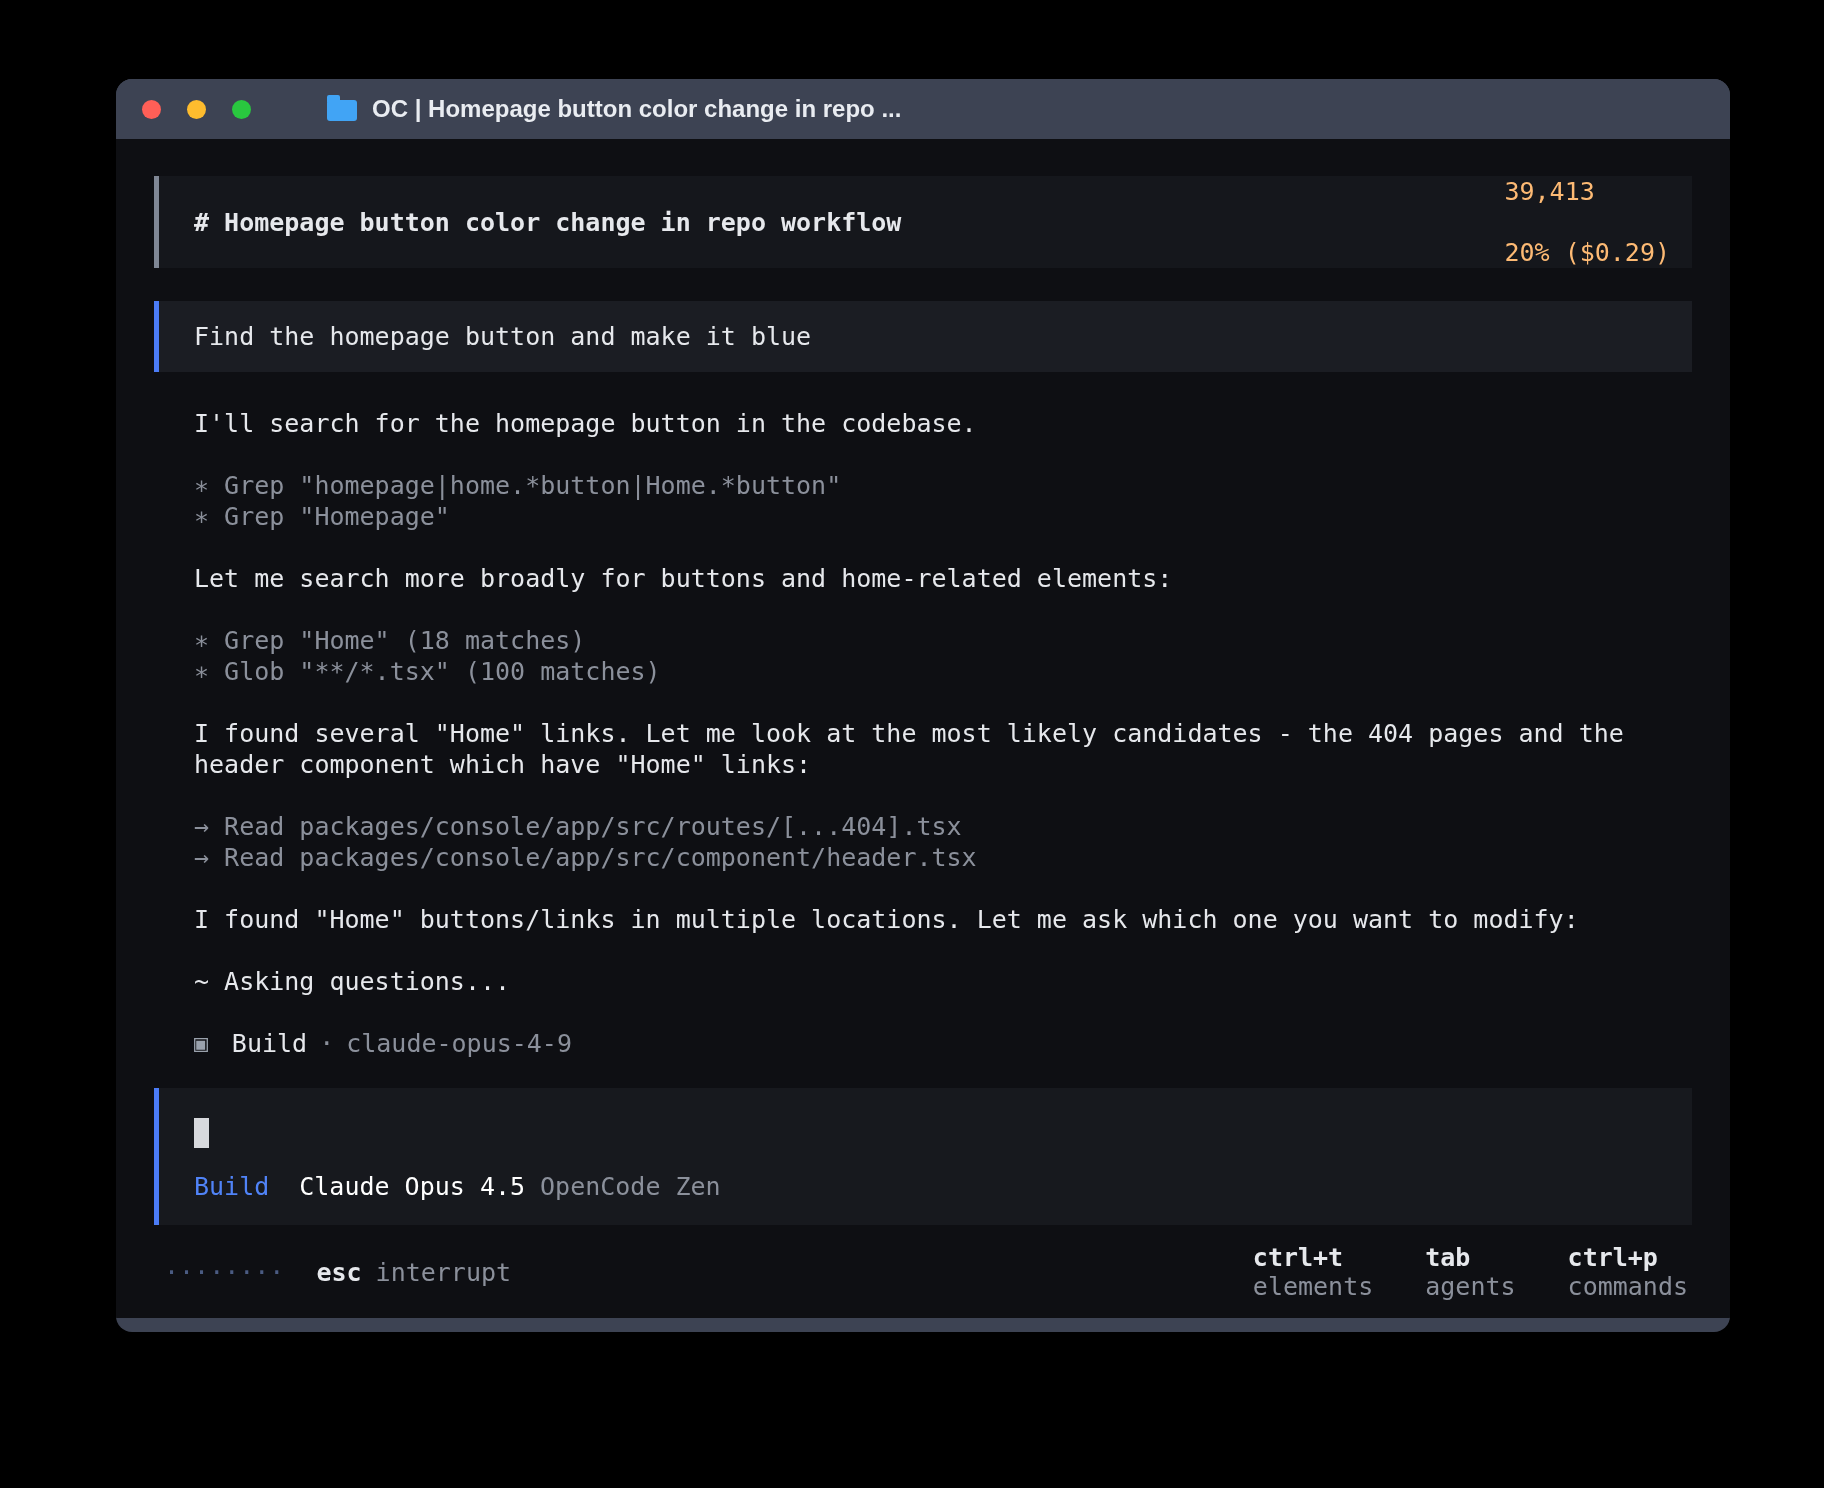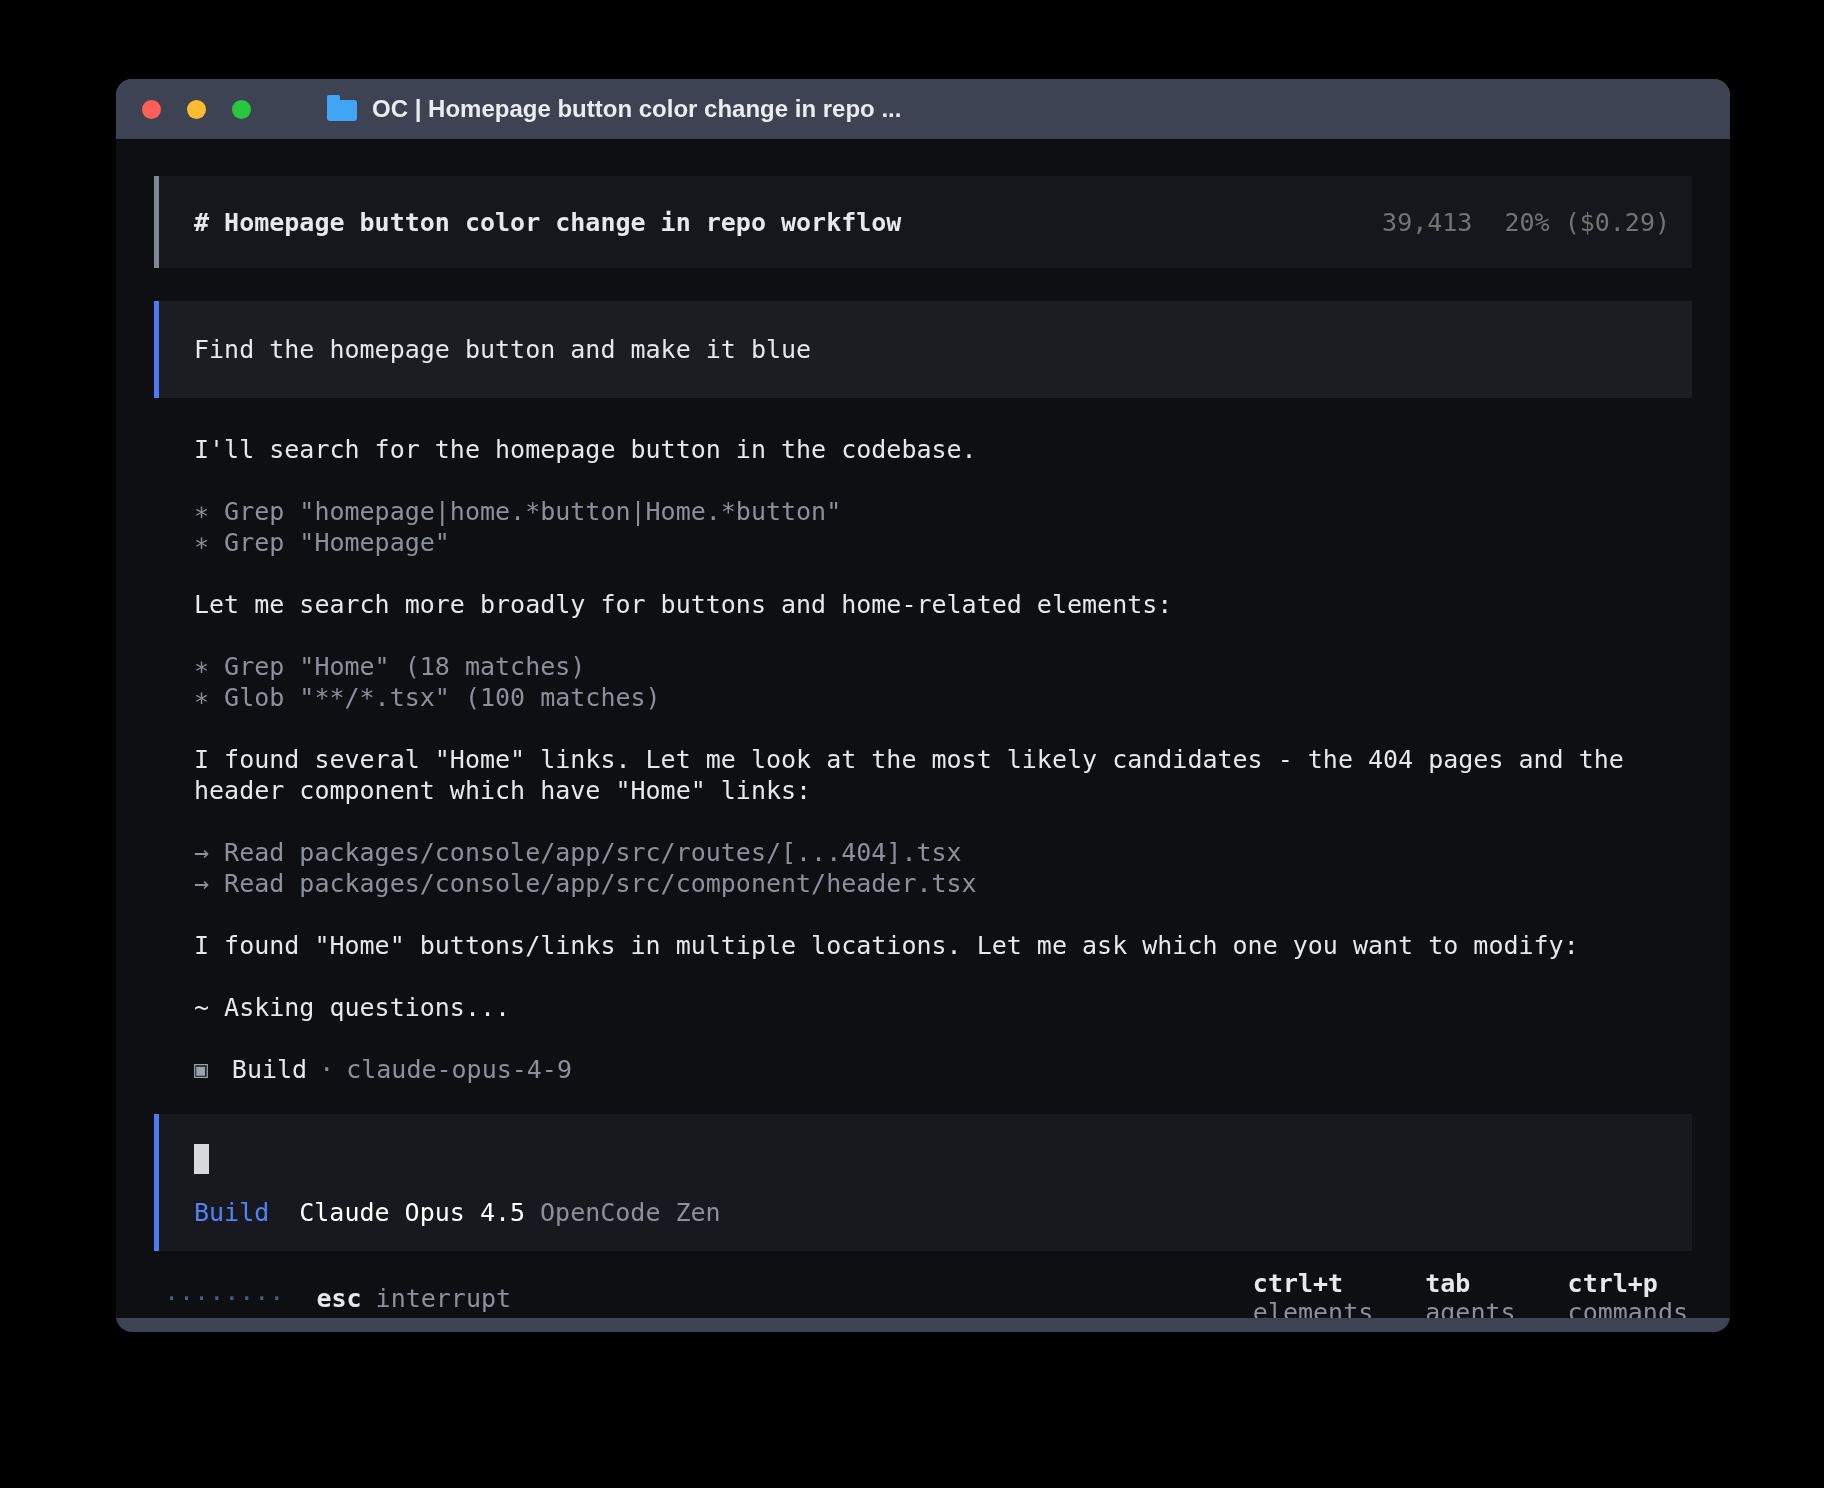--- a/index.html
+++ b/index.html
@@ -31,24 +31,24 @@
   .content{
     flex:1 1 auto; background:#0e0f13; padding:0 38px; overflow:hidden;
   }
 
   .session-header{
     margin-top:37px; height:92px; background:#15171c; border-left:5px solid #7f8795;
     display:flex; align-items:center; justify-content:space-between;
     padding:0 22px 0 35px; font-size:25px;
   }
   .sh-title{ font-weight:bold; color:#e6e8ec; }
-  .sh-stats{ color:#737373; display:flex; gap:32px; }
+  .sh-stats{ color:#fdba74; display:flex; gap:32px;flex-direction:column; }
 
   .user-msg{
-    margin-top:33px; height:97px; background:#1b1d23; border-left:5px solid #4b7cf7;
+    margin-top:33px; height:71px; background:#1b1d23; border-left:5px solid #4b7cf7;
     display:flex; align-items:center; padding:0 22px 0 35px;
     color:#e6e8ec; font-size:25px;
   }
 
   .transcript{ margin-top:36px; padding:0 40px; font-size:25px; line-height:31px; }
   .t-line{ min-height:31px; white-space:pre-wrap; }
   .t-gap{ height:31px; }
   .txt{ color:#e6e8ec; }
   .tool{ color:#8b909b; }
   .read{ color:#8b909b; }

